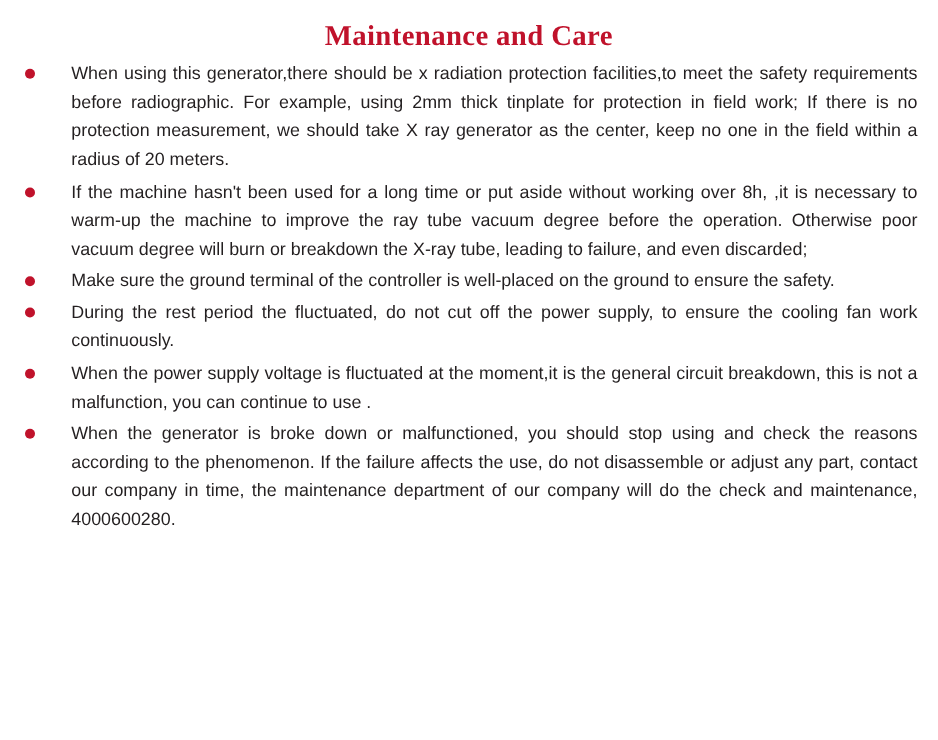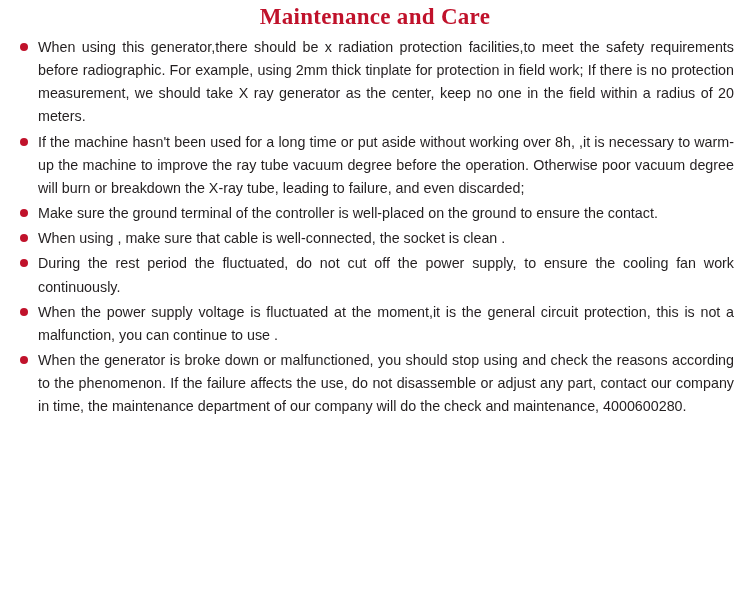--- a/index.html
+++ b/index.html
@@ -21,21 +21,21 @@
     box-sizing: border-box;
   }
   .title {
     text-align: center;
     color: #c0122b;
     font-family: "Liberation Serif", serif;
     font-weight: bold;
     font-size: 23px;
     letter-spacing: 0.3px;
     margin: 0;
-    padding-top: 4px;
+    padding-top: 16px;
     padding-bottom: 6px;
   }
   .list {
     list-style: none;
     margin: 0;
     padding: 0 16px 0 18px;
   }
   .item {
     position: relative;
     padding-left: 20px;
@@ -51,53 +51,50 @@
     left: 2px;
     top: 7px;
     width: 8px;
     height: 8px;
     border-radius: 50%;
     background: #c0122b;
     display: block;
   }
   .item .text {
     display: block;
+    margin-left: 19px;
   }
 </style>
 </head>
 <body>
 
 <div class="page">
 
   <h1 class="title">Maintenance and Care</h1>
 
   <ul class="list">
     <li class="item">
       <span class="bullet"></span>
       <span class="text">When using this generator,there should be x radiation protection facilities,to meet the safety requirements before radiographic. For example, using 2mm thick tinplate for protection in field work; If there is no protection measurement, we should take X ray generator as the center, keep no one in the field within a radius of 20 meters.</span>
     </li>
     <li class="item">
       <span class="bullet"></span>
       <span class="text">If the machine hasn't been used for a long time or put aside without working over 8h, ,it is necessary to warm-up the machine to improve the ray tube vacuum degree before the operation. Otherwise poor vacuum degree will burn or breakdown the X-ray tube, leading to failure, and even discarded;</span>
     </li>
     <li class="item">
       <span class="bullet"></span>
-      <span class="text">Make sure the ground terminal of the controller is well-placed on the ground to ensure the contact.</span>
-    </li>
-    <li class="item">
-      <span class="bullet"></span>
-      <span class="text">When using , make sure that cable is well-connected, the socket is clean .</span>
+      <span class="text">Make sure the ground terminal of the controller is well-placed on the ground to ensure the safety.</span>
     </li>
     <li class="item">
       <span class="bullet"></span>
       <span class="text">During the rest period the fluctuated, do not cut off the power supply, to ensure the cooling fan work continuously.</span>
     </li>
     <li class="item">
       <span class="bullet"></span>
-      <span class="text">When the power supply voltage is fluctuated at the moment,it is the general circuit protection, this is not a malfunction, you can continue to use .</span>
+      <span class="text">When the power supply voltage is fluctuated at the moment,it is the general circuit breakdown, this is not a malfunction, you can continue to use .</span>
     </li>
     <li class="item">
       <span class="bullet"></span>
       <span class="text">When the generator is broke down or malfunctioned, you should stop using and check the reasons according to the phenomenon. If the failure affects the use, do not disassemble or adjust any part, contact our company in time, the maintenance department of our company will do the check and maintenance, 4000600280.</span>
     </li>
   </ul>
 
 </div>
 
 </body></html>

